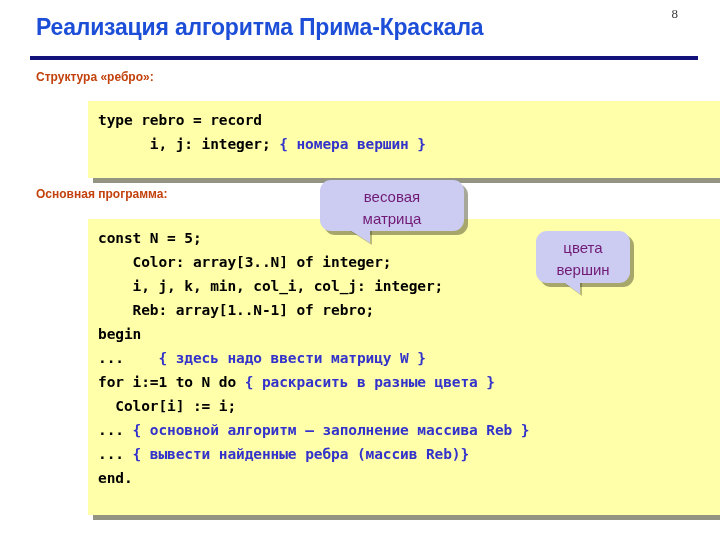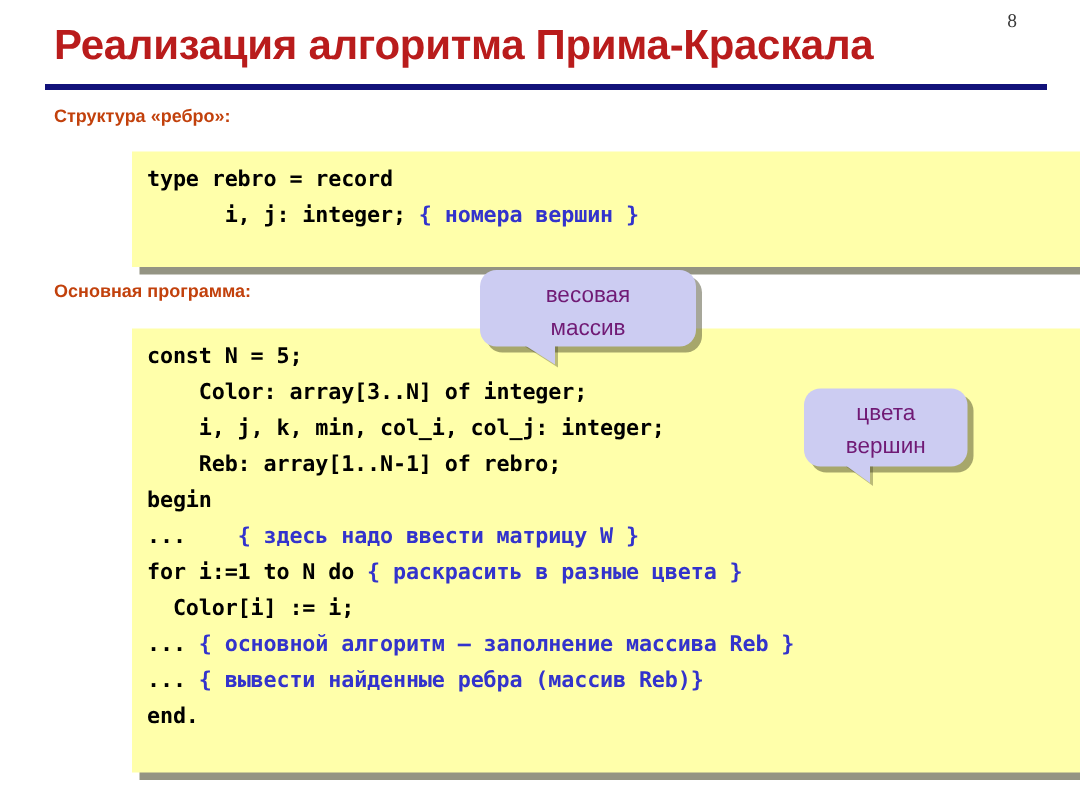--- a/index.html
+++ b/index.html
@@ -32,23 +32,23 @@
     color: #3a3a3a;
     font-family: "Liberation Serif", serif;
     letter-spacing: 0;
   }
 
   
   .slide-title {
     position: absolute;
     left: 36px;
     top: 14px;
-    font-size: 28px;
+    font-size: 23px;
     font-weight: bold;
-    color: #b91c1c;
+    color: #1d4ed8;
     letter-spacing: -0.2px;
     white-space: nowrap;
   }
 
   .title-rule {
     position: absolute;
     left: 30px;
     top: 56px;
     width: 668px;
     height: 4px;
@@ -118,23 +118,22 @@
 
   .callout.weight-matrix {
     left: 320px;
     top: 180px;
     width: 144px;
     height: 51px;
   }
   .callout.vertex-colors {
     left: 536px;
     top: 231px;
-    width: 109px;
+    width: 94px;
     height: 52px;
-    margin-top: 28px;
   }
 
   
   .callout .tail {
     position: absolute;
     width: 0; height: 0;
     border-style: solid;
   }
   .callout.weight-matrix .tail {
     left: 28px;
@@ -184,21 +183,21 @@
         <div class="code-line"><span>for i:=1 to N do </span><span class="cmt">{ раскрасить в разные цвета }</span></div>
         <div class="code-line"><span>  Color[i] := i;</span></div>
         <div class="code-line"><span>... </span><span class="cmt">{ основной алгоритм – заполнение массива Reb }</span></div>
         <div class="code-line"><span>... </span><span class="cmt">{ вывести найденные ребра (массив Reb)}</span></div>
         <div class="code-line"><span>end.</span></div>
       </div>
   </div>
 
   <div class="callout weight-matrix">
     <span class="ln">весовая</span>
-    <span class="ln">массив</span>
+    <span class="ln">матрица</span>
     <span class="tail"></span>
   </div>
 
   <div class="callout vertex-colors">
     <span class="ln">цвета</span>
     <span class="ln">вершин</span>
     <span class="tail"></span>
   </div>
 
 </div>

